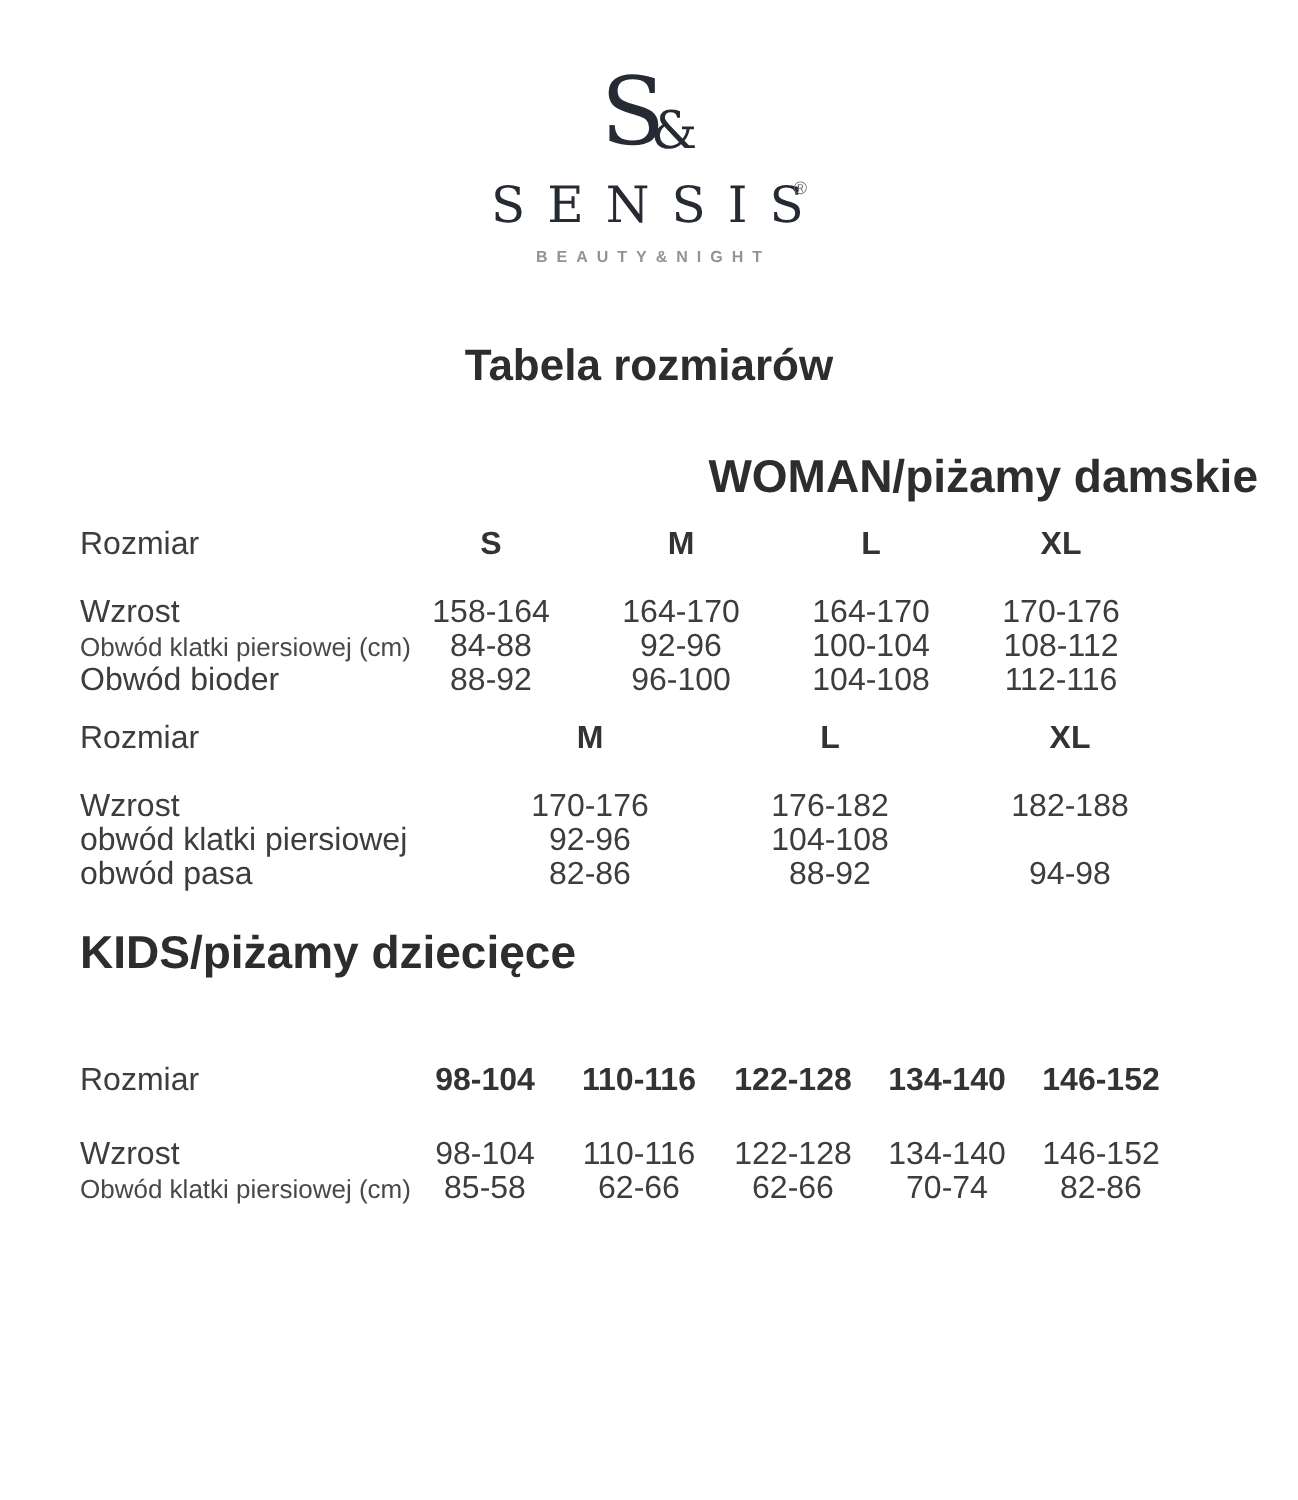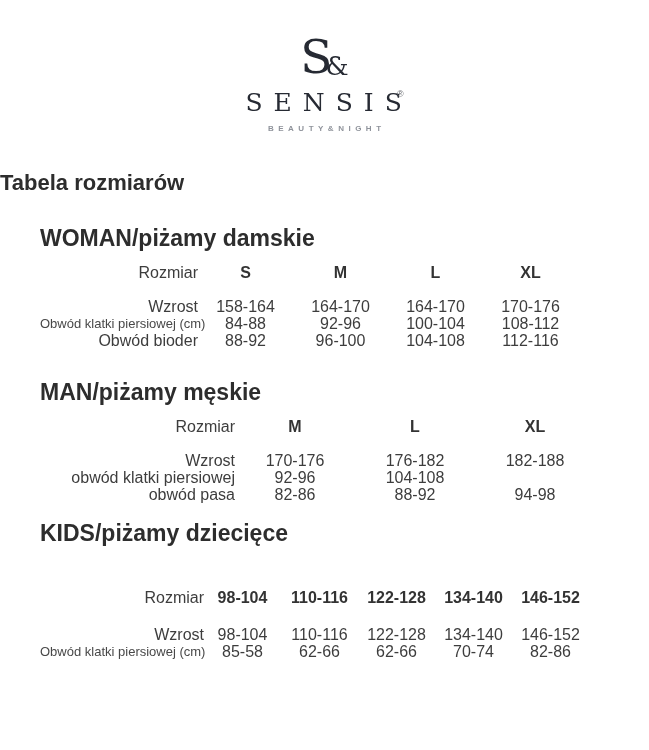--- a/index.html
+++ b/index.html
@@ -28,41 +28,41 @@
   .reg { font-size: 9px; color: #6d7075; margin-left: -5px; vertical-align: 14px; }
   .tagline {
     margin-top: 7px;
     font-size: 8px; letter-spacing: 4.5px; margin-right: -4.5px;
     color: #8f939b; font-weight: bold;
   }
 
   
   .page-title {
     margin: 37px 0 0 0;
-    text-align: left;
+    text-align: center;
     font-size: 22px; font-weight: 700; color: #2d2d2d;
   }
 
   
   .content { padding: 0 20px 0 40px; }
   h2.section-heading {
     font-size: 23px; font-weight: 700; color: #2d2d2d;
     margin: 0; line-height: 27px;
   }
-  .sec-woman h2 { margin-top: 29px; }
+  .sec-woman h2 { margin-top: 29px; text-align: right; }
   .sec-man  h2 { margin-top: 30px; }
   .sec-kids h2 { margin-top: 17px; }
 
   .row { display: grid; font-size: 16px; line-height: 17px; }
   .grid-w { grid-template-columns: 158px 95px 95px 95px 95px; }
   .grid-m { grid-template-columns: 195px 120px 120px 120px; }
   .grid-k { grid-template-columns: 164px 77px 77px 77px 77px 77px; }
 
   .cell { text-align: center; white-space: nowrap; }
-  .label { text-align: right; }
+  .label { text-align: left; }
   .small { font-size: 13px; color: #484848; }
 
   .size-header { margin-top: 12px; }
   .sec-kids .size-header { margin-top: 42px; }
   .size-header .cell:not(.label) { font-weight: 700; color: #333333; }
 
   .rows-group { margin-top: 17px; }
   .sec-kids .rows-group { margin-top: 20px; }
 </style>
 </head>
@@ -106,21 +106,20 @@
         <div class="cell label">Obwód bioder</div>
         <div class="cell">88-92</div>
         <div class="cell">96-100</div>
         <div class="cell">104-108</div>
         <div class="cell">112-116</div>
       </div>
     </div>
   </section>
 
   <section class="sec-man">
-    <h2 class="section-heading">MAN/piżamy męskie</h2>
     <div class="row grid-m size-header">
       <div class="cell label">Rozmiar</div>
       <div class="cell">M</div>
       <div class="cell">L</div>
       <div class="cell">XL</div>
     </div>
     <div class="rows-group">
       <div class="row grid-m">
         <div class="cell label">Wzrost</div>
         <div class="cell">170-176</div>

